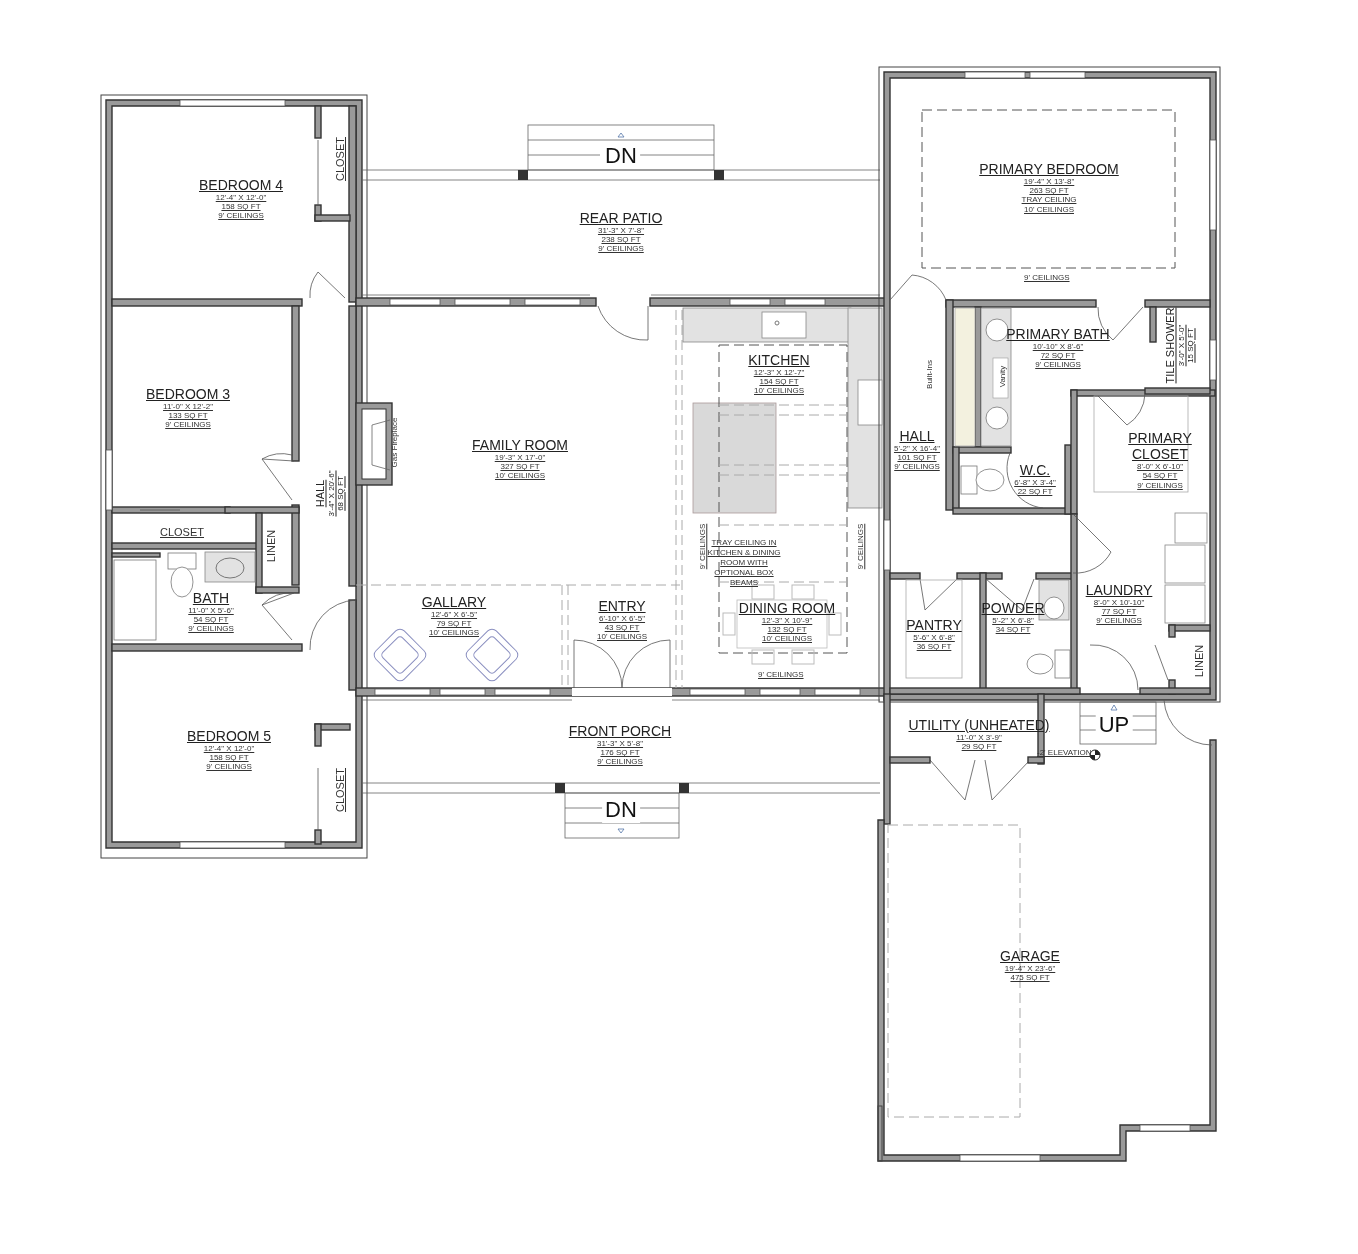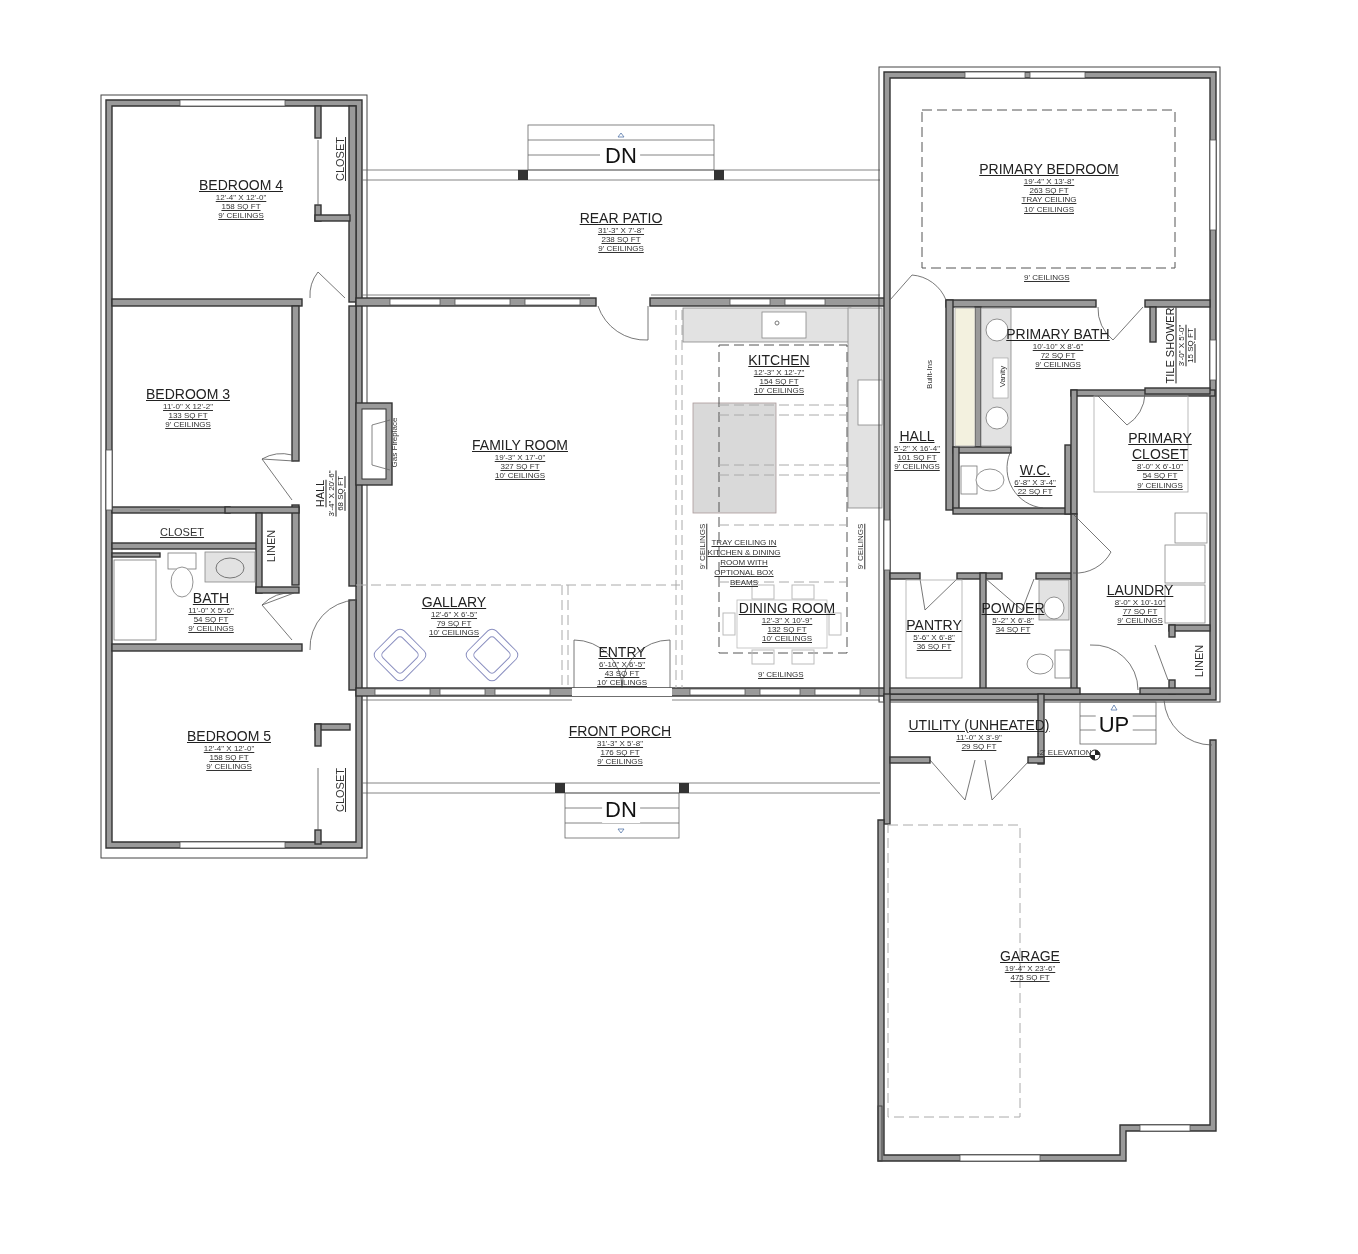--- a/index.html
+++ b/index.html
@@ -312,21 +312,21 @@
   <span class="s">19'-3" X 17'-0"</span>
   <span class="s">327 SQ FT</span>
   <span class="s">10' CEILINGS</span>
 </div>
 <div class="lbl" style="left:454px;top:594px;">
   <span class="t">GALLARY</span>
   <span class="s">12'-6" X 6'-5"</span>
   <span class="s">79 SQ FT</span>
   <span class="s">10' CEILINGS</span>
 </div>
-<div class="lbl" style="left:622px;top:598px;margin-top:46px;">
+<div class="lbl" style="left:622px;top:598px;">
   <span class="t">ENTRY</span>
   <span class="s">6'-10" X 6'-5"</span>
   <span class="s">43 SQ FT</span>
   <span class="s">10' CEILINGS</span>
 </div>
 <div class="lbl" style="left:620px;top:723px;">
   <span class="t">FRONT PORCH</span>
   <span class="s">31'-3" X 5'-8"</span>
   <span class="s">176 SQ FT</span>
   <span class="s">9' CEILINGS</span>
@@ -381,21 +381,21 @@
 <div class="lbl" style="left:934px;top:617px;">
   <span class="t">PANTRY</span>
   <span class="s">5'-6" X 6'-8"</span>
   <span class="s">36 SQ FT</span>
 </div>
 <div class="lbl" style="left:1013px;top:600px;">
   <span class="t">POWDER</span>
   <span class="s">5'-2" X 6'-8"</span>
   <span class="s">34 SQ FT</span>
 </div>
-<div class="lbl" style="left:1119px;top:582px;margin-left:21px;">
+<div class="lbl" style="left:1119px;top:582px;">
   <span class="t">LAUNDRY</span>
   <span class="s">8'-0" X 10'-10"</span>
   <span class="s">77 SQ FT</span>
   <span class="s">9' CEILINGS</span>
 </div>
 <div class="lbl" style="left:979px;top:717px;">
   <span class="t">UTILITY (UNHEATED)</span>
   <span class="s">11'-0" X 3'-9"</span>
   <span class="s">29 SQ FT</span>
 </div>

